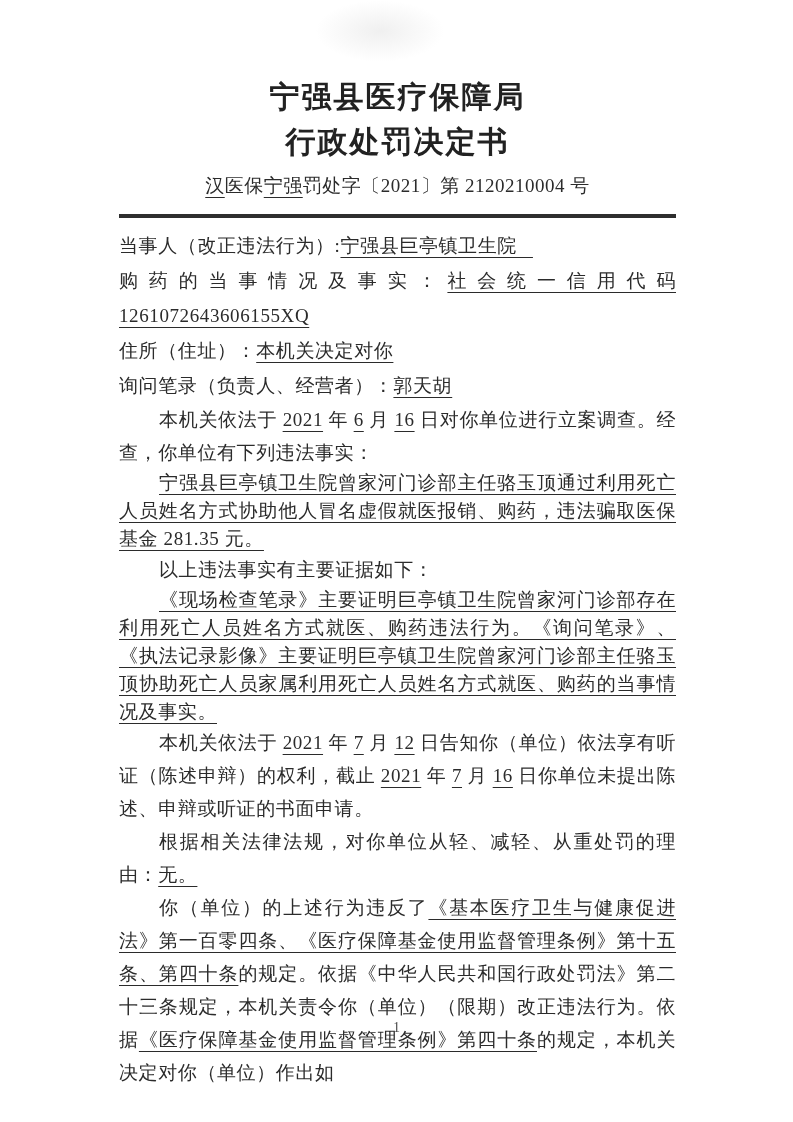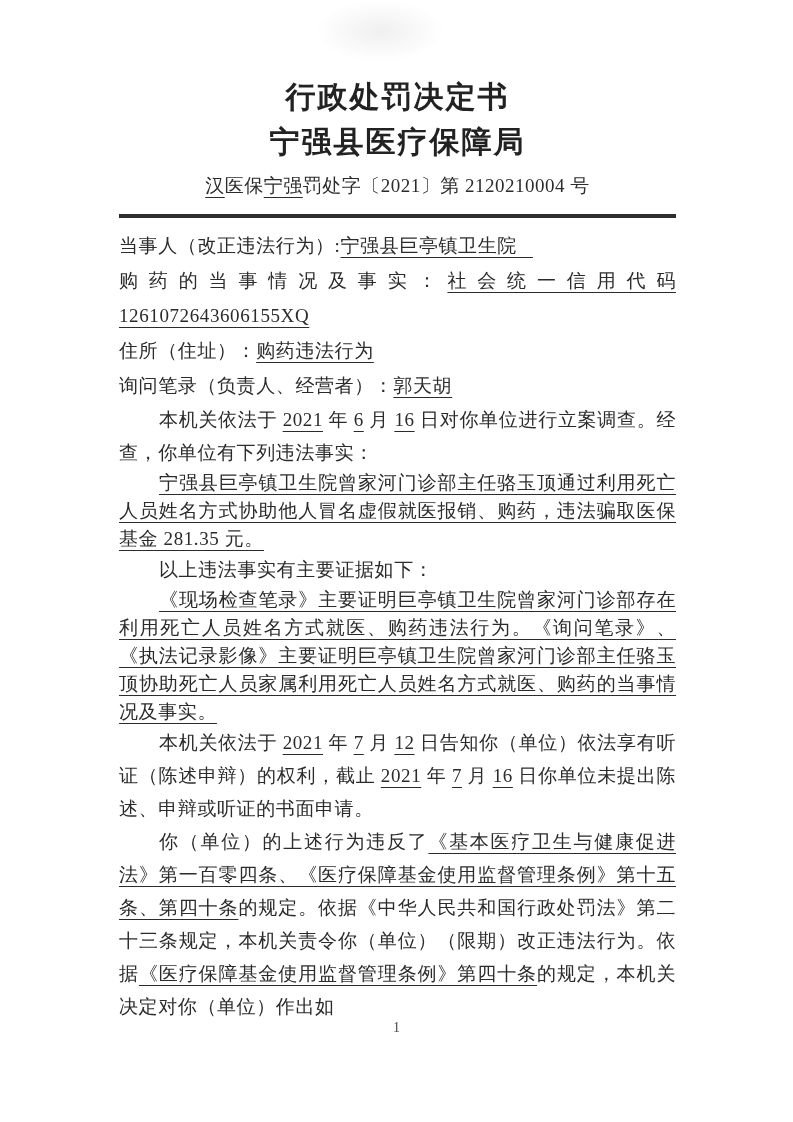--- a/index.html
+++ b/index.html
@@ -76,36 +76,37 @@
 </style>
 </head>
 <body>
 
 <div class="page">
   <div class="scan-smudge"></div>
 
   <div class="content">
 
     <div class="title-block">
+      <div>宁强县医疗保障局</div>
       <div>行政处罚决定书</div>
-      <div>宁强县医疗保障局</div>
     </div>
 
     <div class="doc-number"><span class="u">汉</span><span>医保</span><span class="u">宁强</span><span>罚处字〔2021〕第 2120210004 号</span></div>
 
     <hr class="header-divider">
 
     <div class="body-text">
       <p class="identity"><span>当事人（改正违法行为）:</span><span class="u">宁强县巨亭镇卫生院&nbsp;&nbsp;&nbsp;</span></p>
       <p class="identity"><span>购药的当事情况及事实：</span><span class="u">社会统一信用代码 1261072643606155XQ</span></p>
-      <p class="identity"><span>住所（住址）：</span><span class="u">购药违法行为</span></p>
+      <p class="identity"><span>住所（住址）：</span><span class="u">本机关决定对你</span></p>
       <p class="identity"><span>询问笔录（负责人、经营者）：</span><span class="u">郭天胡</span></p>
       <p class="indent"><span>本机关依法于 </span><span class="u">2021</span><span> 年 </span><span class="u">6</span><span> 月 </span><span class="u">16</span><span> 日对你单位进行立案调查。经查，你单位有下列违法事实：</span></p>
       <p class="indent wide"><span class="u">宁强县巨亭镇卫生院曾家河门诊部主任骆玉顶通过利用死亡人员姓名方式协助他人冒名虚假就医报销、购药，违法骗取医保基金 281.35 元。</span></p>
       <p class="indent"><span>以上违法事实有主要证据如下：</span></p>
       <p class="indent wide"><span class="u">《现场检查笔录》主要证明巨亭镇卫生院曾家河门诊部存在利用死亡人员姓名方式就医、购药违法行为。《询问笔录》、《执法记录影像》主要证明巨亭镇卫生院曾家河门诊部主任骆玉顶协助死亡人员家属利用死亡人员姓名方式就医、购药的当事情况及事实。</span></p>
       <p class="indent"><span>本机关依法于 </span><span class="u">2021</span><span> 年 </span><span class="u">7</span><span> 月 </span><span class="u">12</span><span> 日告知你（单位）依法享有听证（陈述申辩）的权利，截止 </span><span class="u">2021</span><span> 年 </span><span class="u">7</span><span> 月 </span><span class="u">16</span><span> 日你单位未提出陈述、申辩或听证的书面申请。</span></p>
+      <p class="indent"><span>根据相关法律法规，对你单位从轻、减轻、从重处罚的理由：</span><span class="u">无。</span></p>
       <p class="indent"><span>你（单位）的上述行为违反了</span><span class="u">《基本医疗卫生与健康促进法》第一百零四条、《医疗保障基金使用监督管理条例》第十五条、第四十条</span><span>的规定。依据《中华人民共和国行政处罚法》第二十三条规定，本机关责令你（单位）（限期）改正违法行为。依据</span><span class="u">《医疗保障基金使用监督管理条例》第四十条</span><span>的规定，本机关决定对你（单位）作出如</span></p>
     </div>
   </div>
 
   <div class="page-number">1</div>
 </div>
 
 </body></html>

